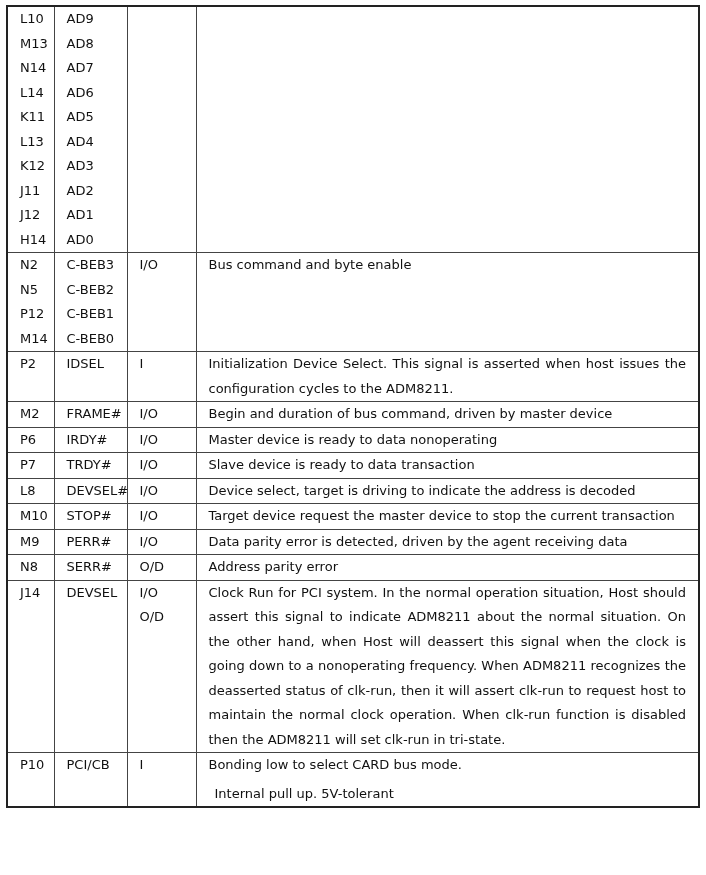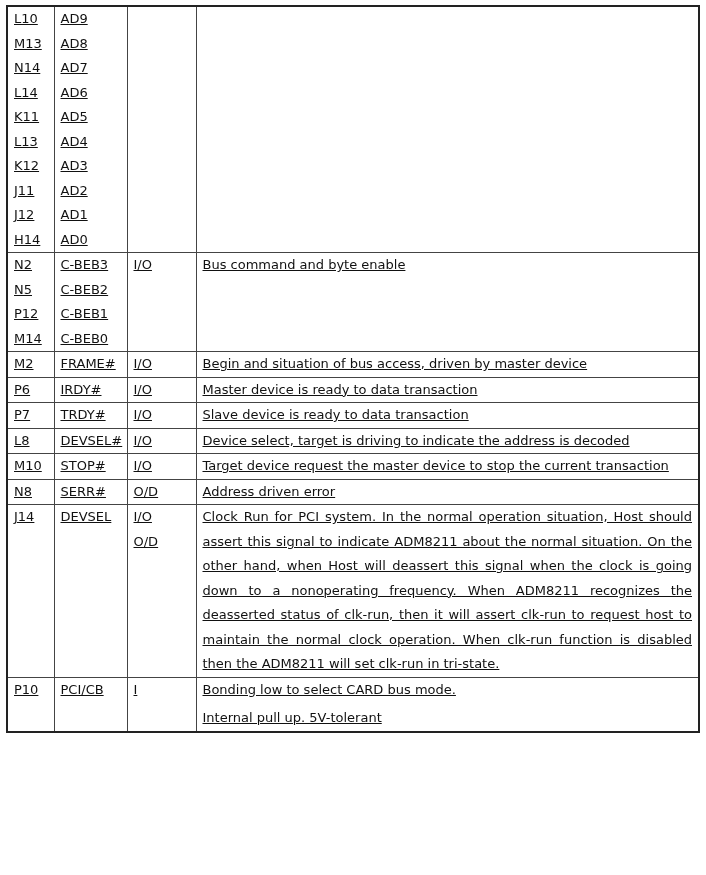--- a/index.html
+++ b/index.html
@@ -9,32 +9,31 @@
       position: absolute; left: 6px; top: 5px;
       width: 694px;
       border-collapse: collapse;
       border: 2px solid #222;
       font-size: 13px;
       table-layout: fixed;
     }
     table.pins td {
       border: 1px solid #444;
       vertical-align: top;
-      padding: 0 6px;
+      padding: 0 12px;
       line-height: 24.5px;
-      text-decoration: underline;
     }
     col.c-pin { width: 47px; }
     col.c-name { width: 73px; }
     col.c-type { width: 69px; }
     col.c-desc { width: auto; }
     .line { display: block; white-space: nowrap; }
     td.desc { text-align: justify; line-height: 20px; padding-top: 2px; padding-bottom: 2px; }
     td.desc .p { display: block; }
-    td.desc.multi .p + .p { margin-top: 4px; }
+    td.desc.multi .p + .p { margin-top: 4px; margin-left: 6px; }
     .stack .line { height: 24.5px; }
   </style>
 </head>
 <body>
 
 <table class="pins">
   <colgroup>
     <col class="c-pin">
       <col class="c-name">
       <col class="c-type">
@@ -84,44 +83,58 @@
         </td>
         <td class="stack">
           <span class="line">I/O</span>
         </td>
         <td class="desc" style="line-height: 24.5px; padding-top: 0px; padding-bottom: 0px; margin-top: 40px;">
           <span class="p">Bus command and byte enable</span>
         </td>
       </tr>
       <tr>
         <td class="stack">
+          <span class="line">P2</span>
+        </td>
+        <td class="stack">
+          <span class="line">IDSEL</span>
+        </td>
+        <td class="stack">
+          <span class="line">I</span>
+        </td>
+        <td class="desc">
+          <span class="p">Initialization Device Select. This signal is asserted when host issues the configuration cycles to the ADM8211.</span>
+        </td>
+      </tr>
+      <tr>
+        <td class="stack">
           <span class="line">M2</span>
         </td>
         <td class="stack">
           <span class="line">FRAME#</span>
         </td>
         <td class="stack">
           <span class="line">I/O</span>
         </td>
         <td class="desc" style="line-height: 24.5px; padding-top: 0px; padding-bottom: 0px;">
-          <span class="p">Begin and situation of bus access, driven by master device</span>
+          <span class="p">Begin and duration of bus command, driven by master device</span>
         </td>
       </tr>
       <tr>
         <td class="stack">
           <span class="line">P6</span>
         </td>
         <td class="stack">
           <span class="line">IRDY#</span>
         </td>
         <td class="stack">
           <span class="line">I/O</span>
         </td>
         <td class="desc" style="line-height: 24.5px; padding-top: 0px; padding-bottom: 0px;">
-          <span class="p">Master device is ready to data transaction</span>
+          <span class="p">Master device is ready to data nonoperating</span>
         </td>
       </tr>
       <tr>
         <td class="stack">
           <span class="line">P7</span>
         </td>
         <td class="stack">
           <span class="line">TRDY#</span>
         </td>
         <td class="stack">
@@ -154,30 +167,44 @@
         </td>
         <td class="stack">
           <span class="line">I/O</span>
         </td>
         <td class="desc" style="line-height: 24.5px; padding-top: 0px; padding-bottom: 0px;">
           <span class="p">Target device request the master device to stop the current transaction</span>
         </td>
       </tr>
       <tr>
         <td class="stack">
+          <span class="line">M9</span>
+        </td>
+        <td class="stack">
+          <span class="line">PERR#</span>
+        </td>
+        <td class="stack">
+          <span class="line">I/O</span>
+        </td>
+        <td class="desc" style="line-height: 24.5px; padding-top: 0px; padding-bottom: 0px;">
+          <span class="p">Data parity error is detected, driven by the agent receiving data</span>
+        </td>
+      </tr>
+      <tr>
+        <td class="stack">
           <span class="line">N8</span>
         </td>
         <td class="stack">
           <span class="line">SERR#</span>
         </td>
         <td class="stack">
           <span class="line">O/D</span>
         </td>
         <td class="desc" style="line-height: 24.5px; padding-top: 0px; padding-bottom: 0px;">
-          <span class="p">Address driven error</span>
+          <span class="p">Address parity error</span>
         </td>
       </tr>
       <tr>
         <td class="stack">
           <span class="line">J14</span>
         </td>
         <td class="stack">
           <span class="line">DEVSEL</span>
         </td>
         <td class="stack">

